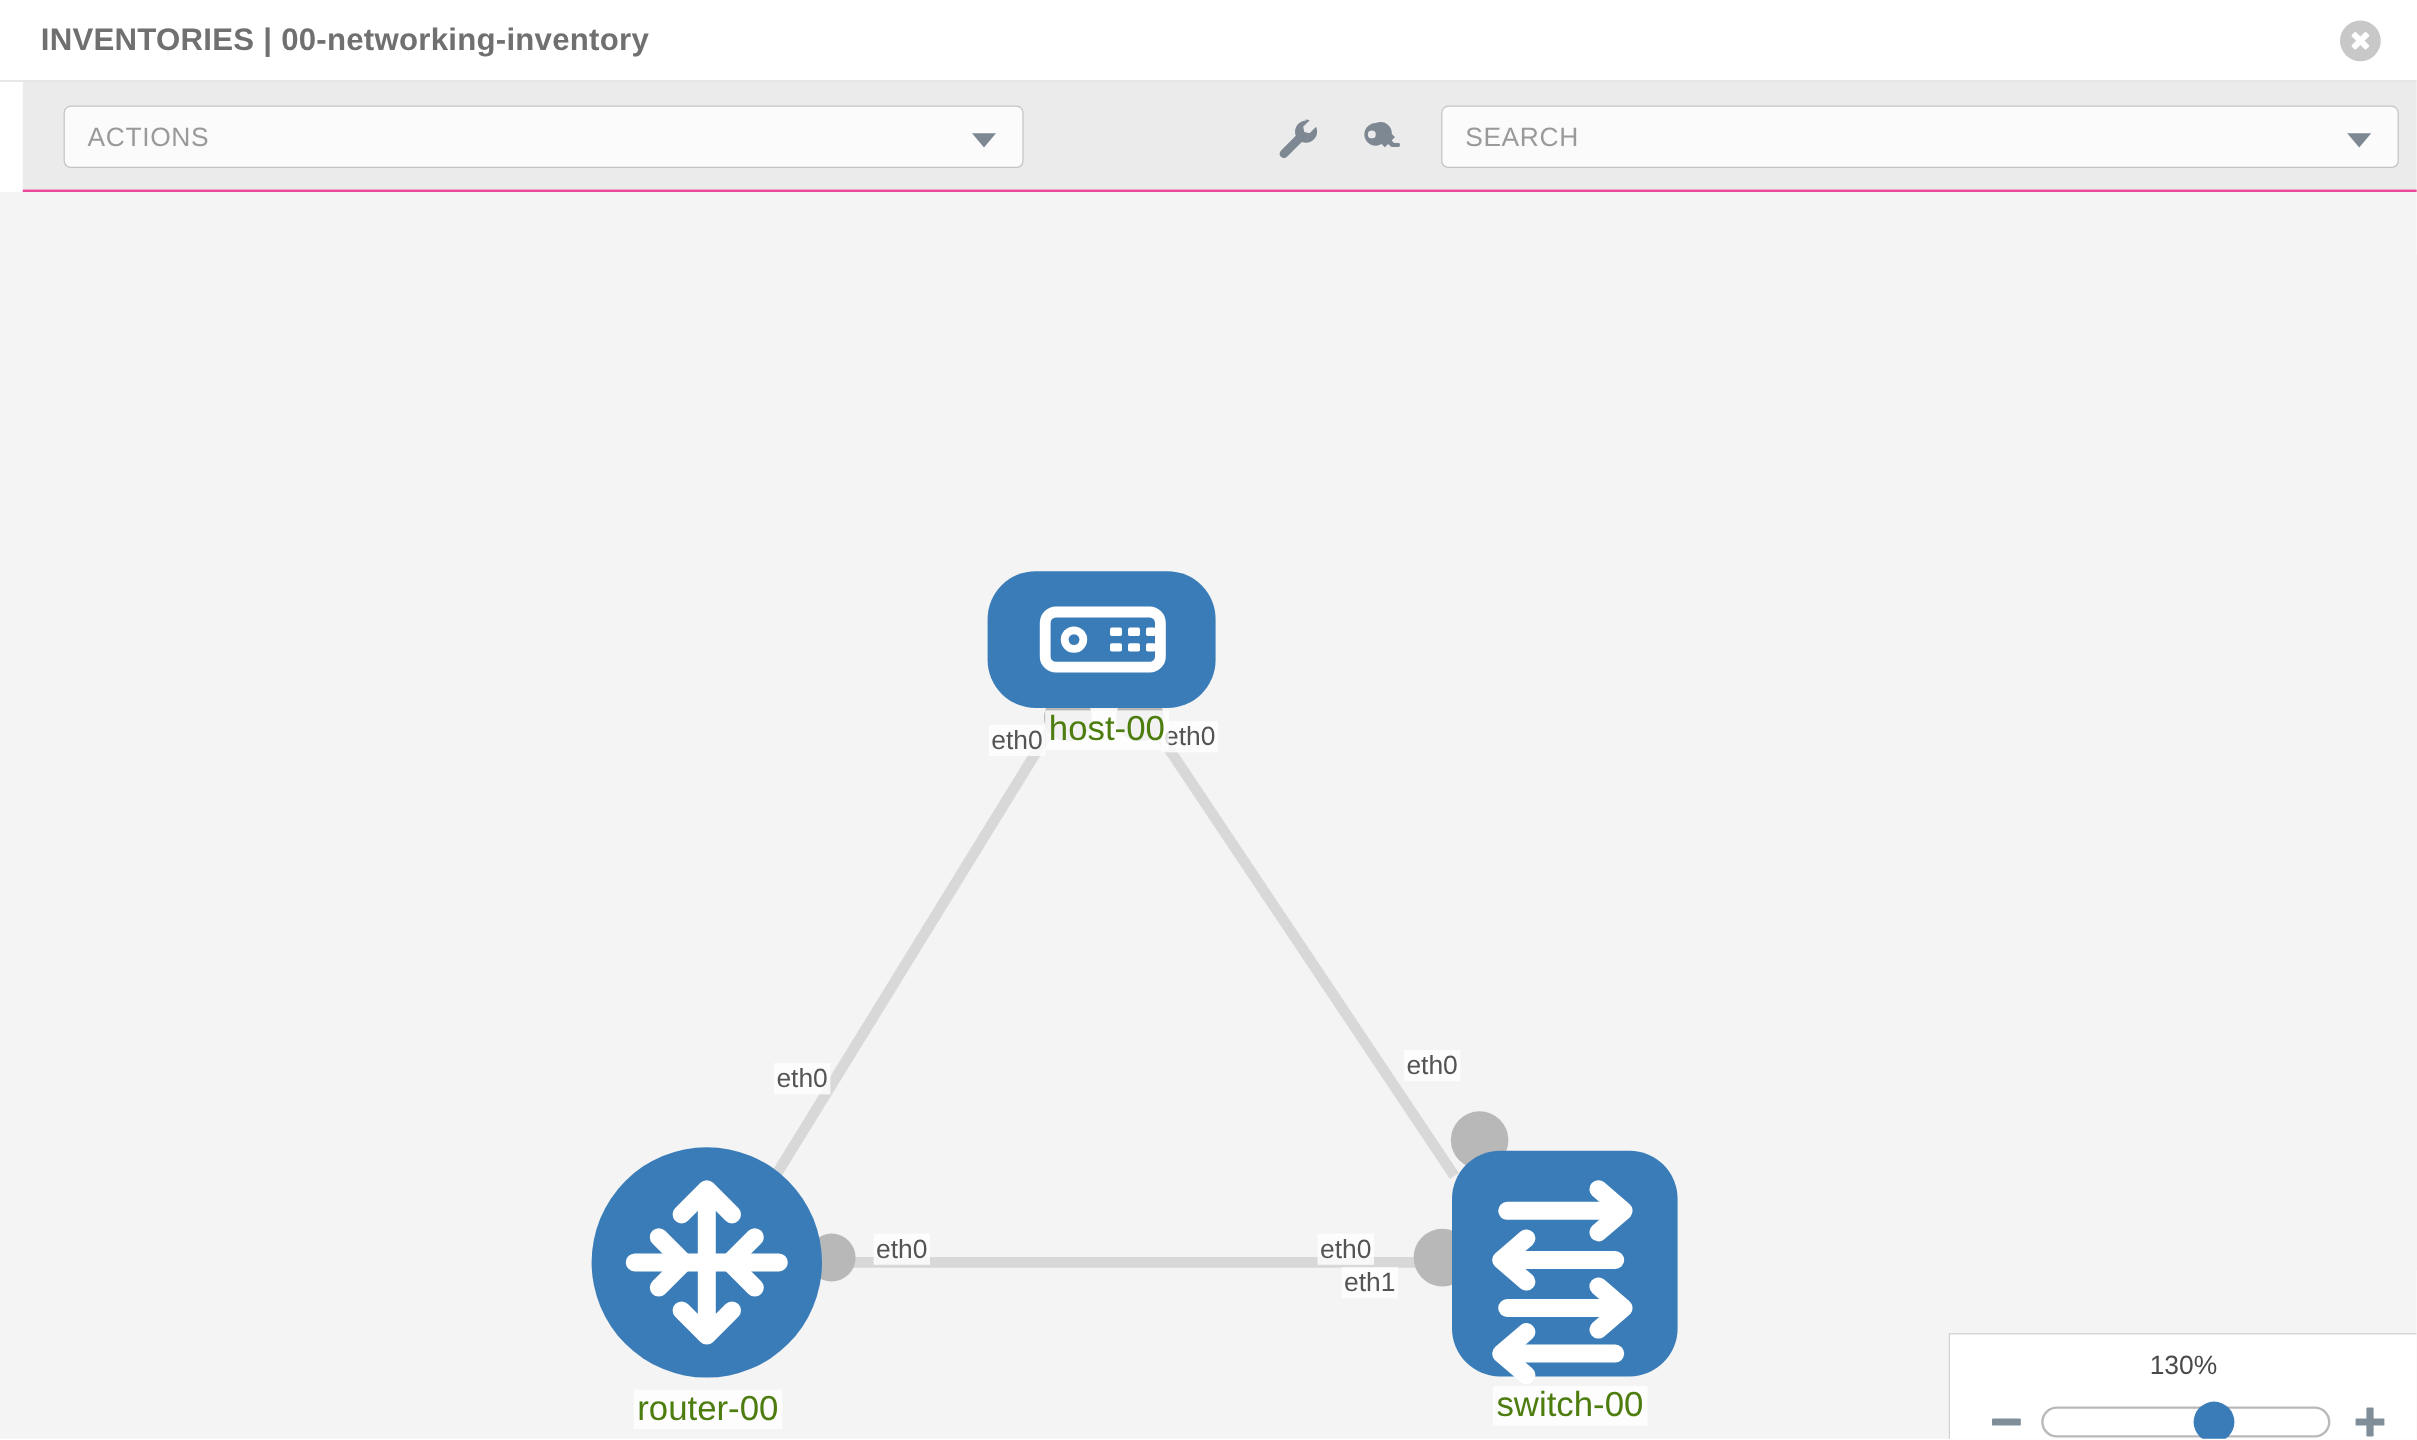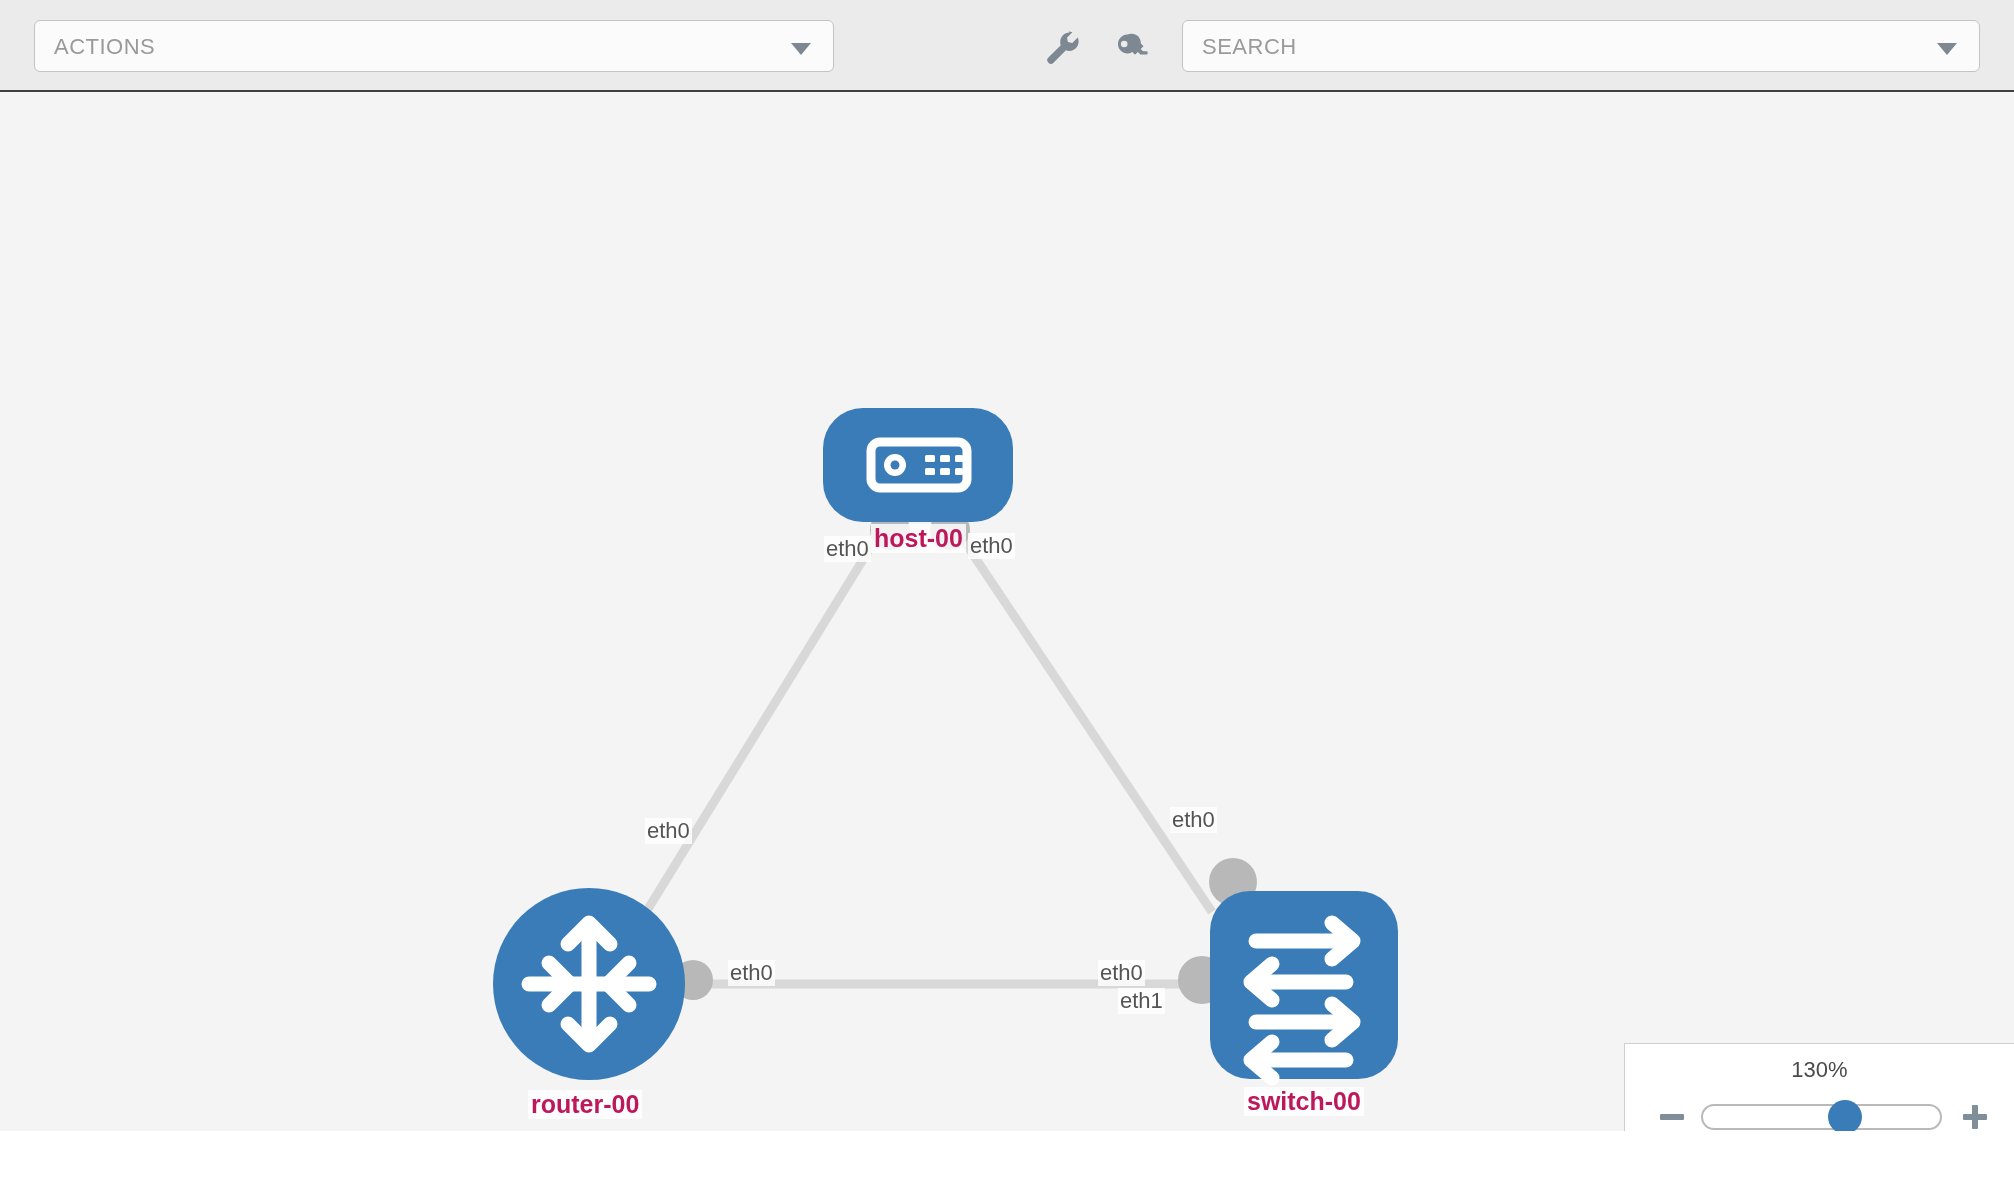--- a/index.html
+++ b/index.html
@@ -56,21 +56,22 @@
     border-radius: 1px;
   }
   .close-btn::before { transform: translate(-50%,-50%) rotate(45deg); }
   .close-btn::after  { transform: translate(-50%,-50%) rotate(-45deg); }
 
   
   .toolbar {
     position: relative;
     height: 92px;
     background: #ebebeb;
-    border-bottom: 2px solid #404040;
+    border-bottom: 2px solid #ec4899;
+    margin-left: 19px;
   }
 
   .select-box {
     position: absolute;
     left: 34px;
     top: 20px;
     width: 800px;
     height: 52px;
     background: #fbfbfb;
     border: 1px solid #c3c3c3;
@@ -138,27 +139,26 @@
   .canvas svg.topo {
     position: absolute;
     left: 0; top: 0;
     width: 2014px;
     height: 1039px;
   }
 
   
   .node-label {
     position: absolute;
-    font-size: 25px;
-    color: #be185d;
+    font-size: 29px;
+    color: #4d7c0f;
     background: rgba(255,255,255,0.82);
     white-space: nowrap;
     padding: 0 3px;
     pointer-events: none;
-    font-weight: bold;
   }
   .iface-label {
     position: absolute;
     font-size: 22px;
     color: #545454;
     background: rgba(255,255,255,0.82);
     white-space: nowrap;
     padding: 0 2px;
     pointer-events: none;
   }
@@ -242,20 +242,24 @@
     border-radius: 50%;
     background: #3a7cb8;
     cursor: grab;
   }
 </style>
 </head>
 <body>
 
 <div id="app">
 
+  <div class="header">
+    <div class="header-title">INVENTORIES | 00-networking-inventory</div>
+    <div class="close-btn"></div>
+  </div>
 
   <div class="toolbar">
 
     <div class="select-box">
       <span class="label">ACTIONS</span>
       <span class="caret"></span>
     </div>
 
     <div class="tool-icon wrench">
       <svg viewBox="0 0 44 44" aria-hidden="true">

